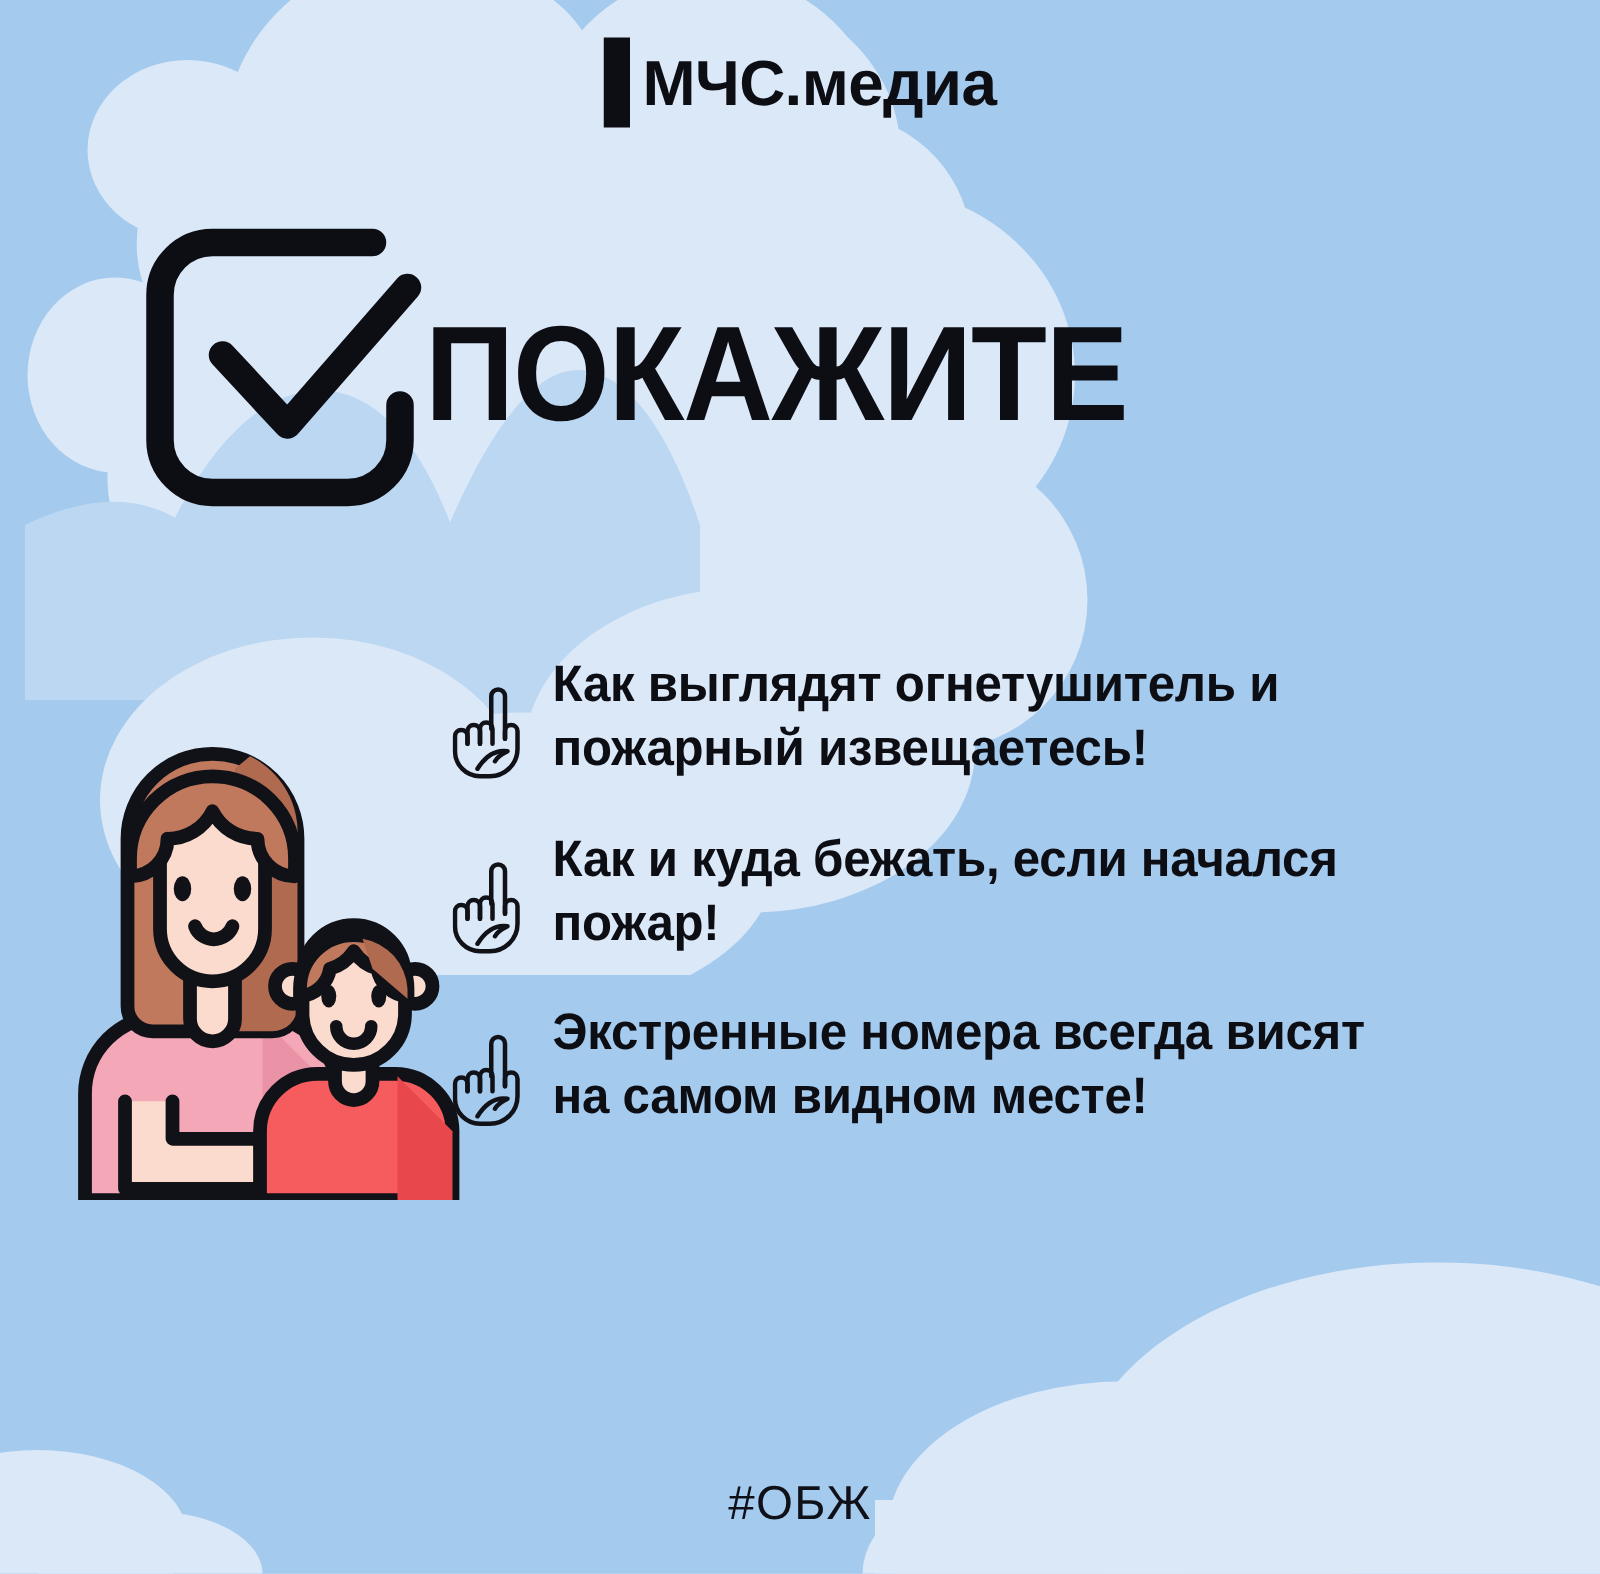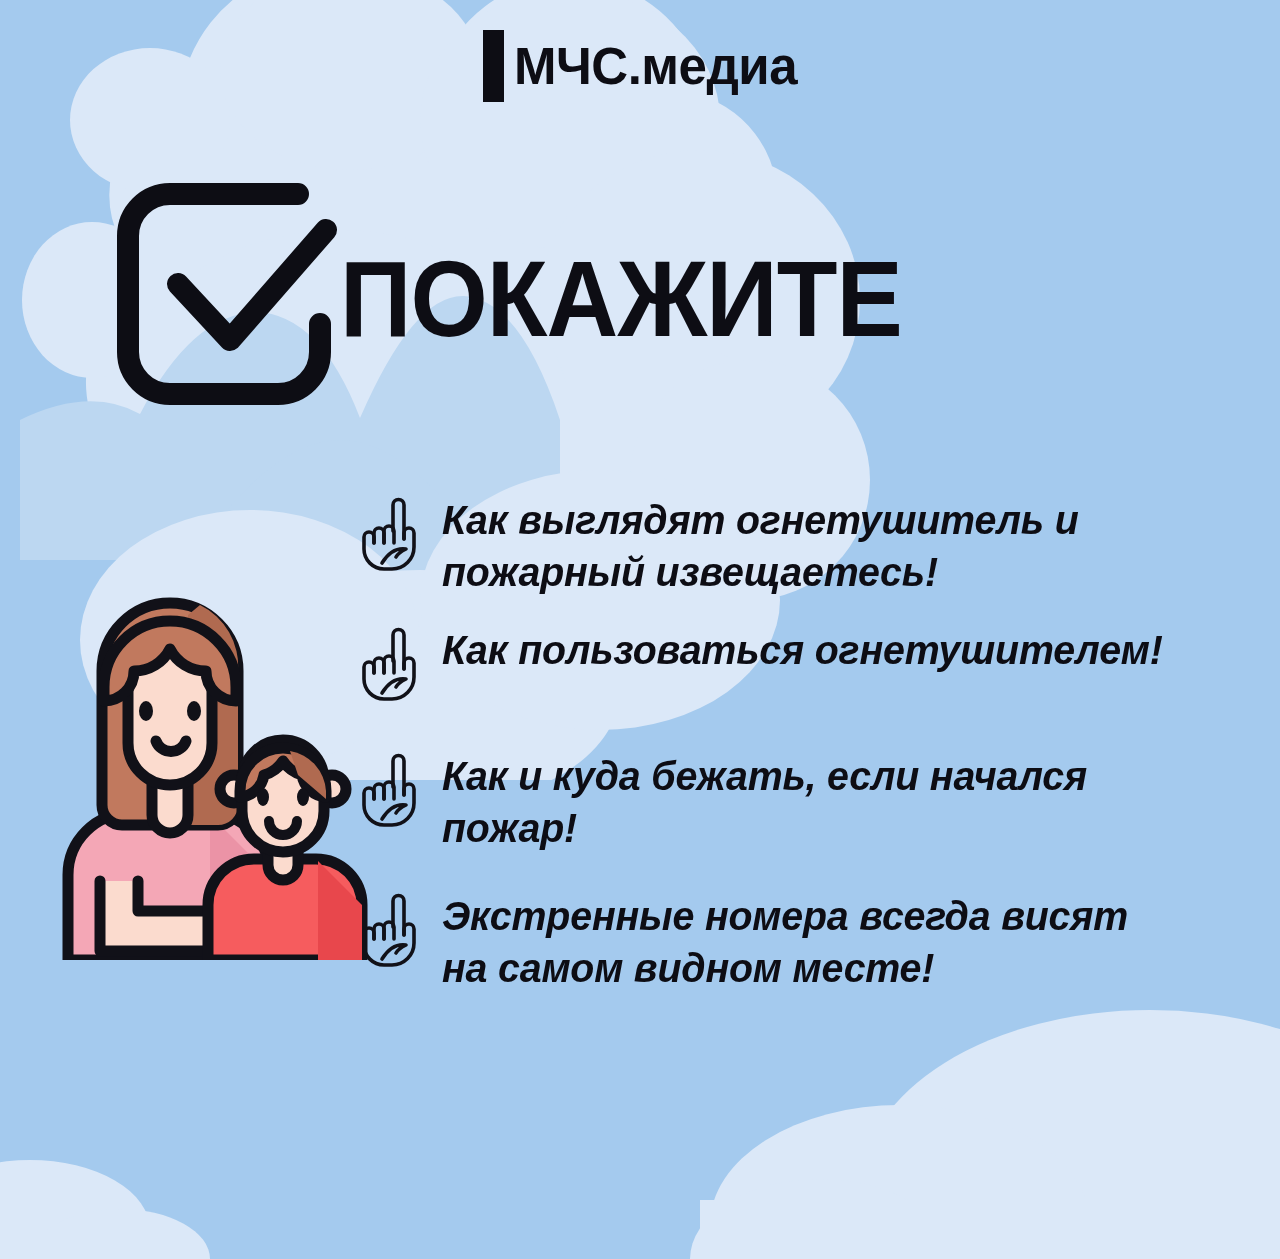--- a/index.html
+++ b/index.html
@@ -97,23 +97,22 @@
     position: absolute;
     left: 362px;
     top: 495px;
     width: 880px;
     display: flex;
     flex-direction: column;
     gap: 0;
   }
   .tip {
     display: flex;
-    align-items: flex-start;
+    align-items: flex-end;
     gap: 18px;
-    font-style: italic;
   }
   .tip-1 { height: 130px; }
   .tip-2 { height: 126px; }
   .tip-3 { height: 140px; }
   .tip-4 { height: 138px; }
   .hand-icon {
     width: 62px;
     height: 78px;
     flex: 0 0 auto;
   }
@@ -304,34 +303,20 @@
           <path d="M 22 48 L 22 36 A 5 5 0 0 1 32 36 L 32 48"></path>
           <path d="M 20 68 Q 30 52 44 54 Q 36 58 34 62"></path>
         </g>
       </svg>
       <div class="tip-text">
         <div>Как выглядят огнетушитель и</div>
         <div>пожарный извещаетесь!</div>
       </div>
     </div>
 
-    <div class="tip tip-2">
-      <svg class="hand-icon" viewBox="0 0 62 78" aria-hidden="true">
-        <g fill="none" stroke="#111118" stroke-width="3.6" stroke-linejoin="round" stroke-linecap="round">
-          <path d="M 31 36 L 31 10 A 5.5 5.5 0 0 1 42 10 L 42 44"></path>
-          <path d="M 42 44 L 42 38 A 5 5 0 0 1 52 38 L 52 52 A 22 22 0 0 1 30 74 L 22 74 A 20 20 0 0 1 2 54 L 2 42 A 5 5 0 0 1 12 42 L 12 48"></path>
-          <path d="M 12 48 L 12 38 A 5 5 0 0 1 22 38 L 22 48"></path>
-          <path d="M 22 48 L 22 36 A 5 5 0 0 1 32 36 L 32 48"></path>
-          <path d="M 20 68 Q 30 52 44 54 Q 36 58 34 62"></path>
-        </g>
-      </svg>
-      <div class="tip-text">
-        <div>Как пользоваться огнетушителем!</div>
-      </div>
-    </div>
 
     <div class="tip tip-3">
       <svg class="hand-icon" viewBox="0 0 62 78" aria-hidden="true">
         <g fill="none" stroke="#111118" stroke-width="3.6" stroke-linejoin="round" stroke-linecap="round">
           <path d="M 31 36 L 31 10 A 5.5 5.5 0 0 1 42 10 L 42 44"></path>
           <path d="M 42 44 L 42 38 A 5 5 0 0 1 52 38 L 52 52 A 22 22 0 0 1 30 74 L 22 74 A 20 20 0 0 1 2 54 L 2 42 A 5 5 0 0 1 12 42 L 12 48"></path>
           <path d="M 12 48 L 12 38 A 5 5 0 0 1 22 38 L 22 48"></path>
           <path d="M 22 48 L 22 36 A 5 5 0 0 1 32 36 L 32 48"></path>
           <path d="M 20 68 Q 30 52 44 54 Q 36 58 34 62"></path>
         </g>
@@ -353,14 +338,15 @@
         </g>
       </svg>
       <div class="tip-text">
         <div>Экстренные номера всегда висят</div>
         <div>на самом видном месте!</div>
       </div>
     </div>
 
   </div>
 
+  <div class="hashtag">#ОБЖ</div>
 
 </div>
 
 </body></html>

